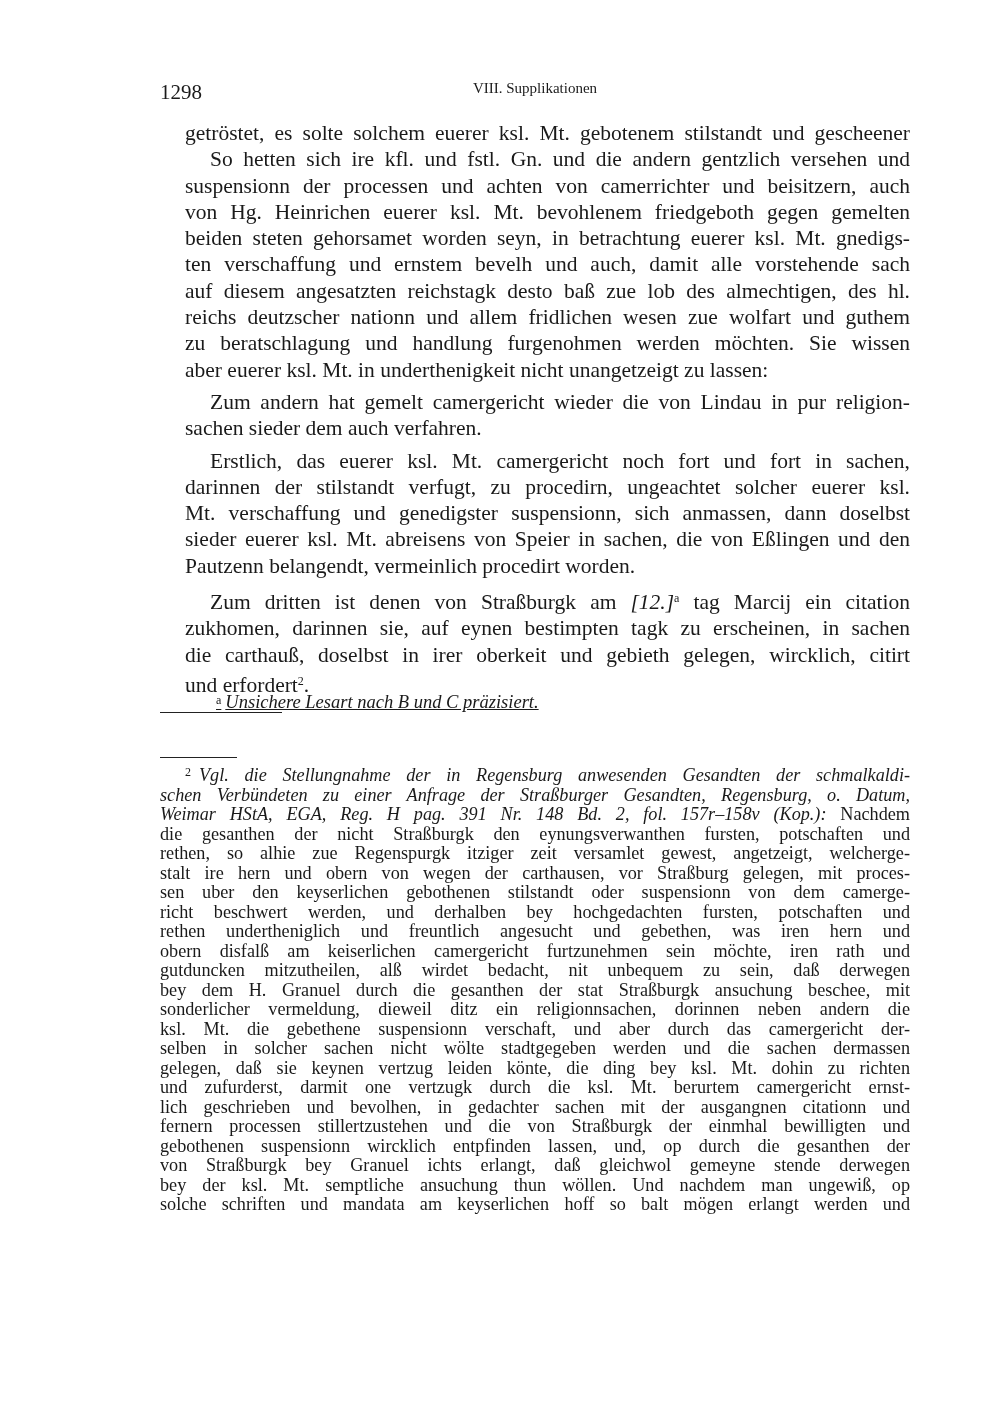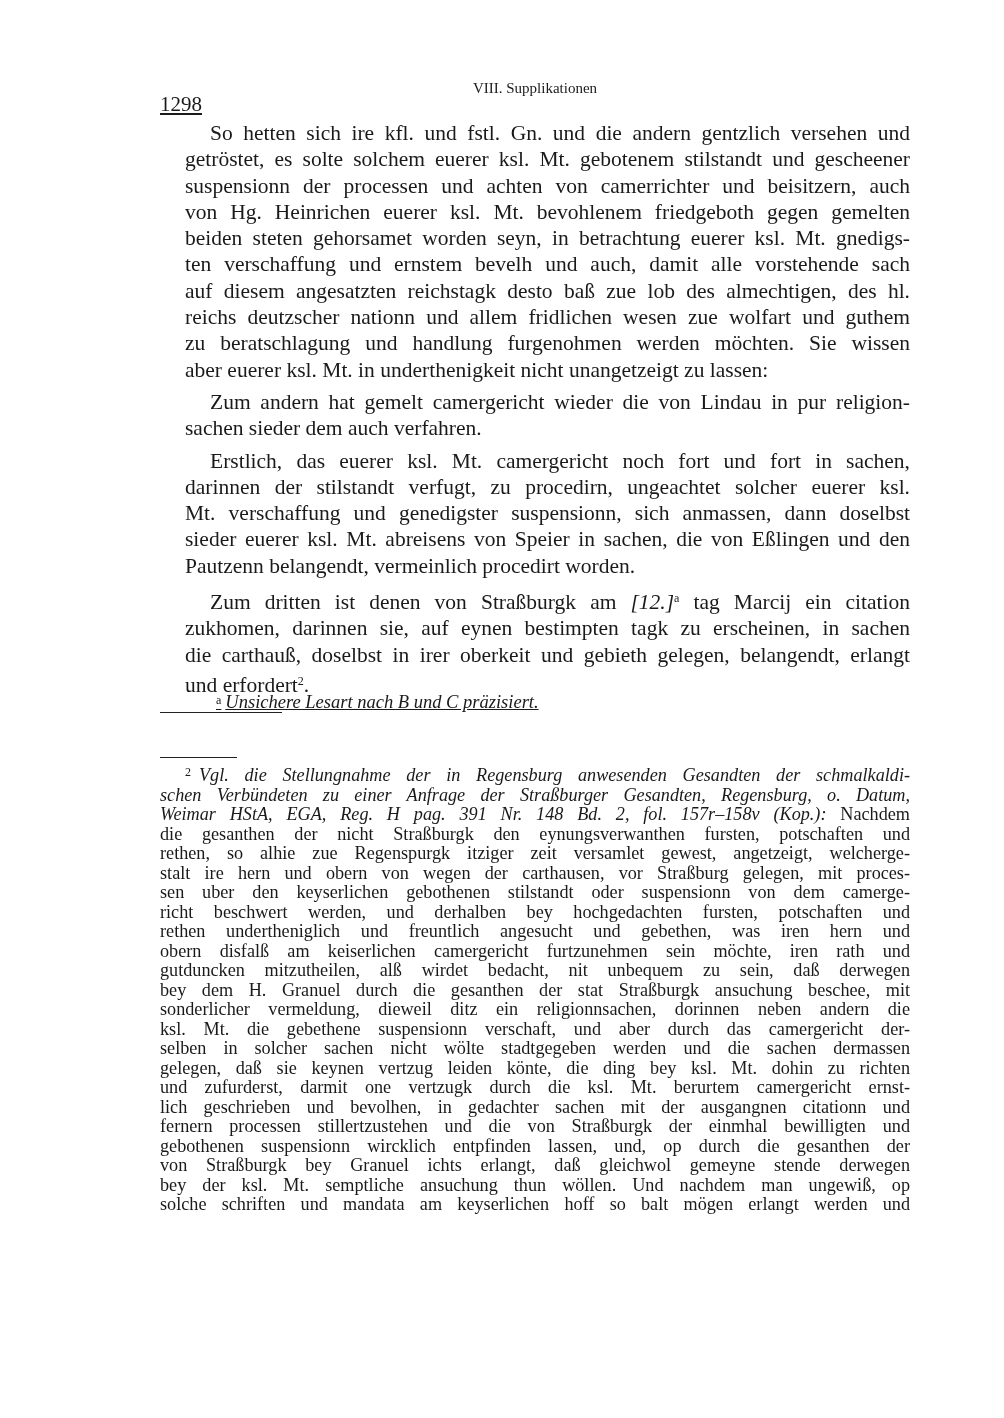--- a/index.html
+++ b/index.html
@@ -1,19 +1,19 @@
 <!DOCTYPE html>
 <html><head>
 <meta charset="utf-8">
 <style>
   html, body { margin:0; padding:0; background:#ffffff; }
   body { width:1004px; height:1418px; position:relative; overflow:hidden; color:#1a1a1a;
          font-family:"Liberation Serif","DejaVu Serif",serif; }
   .header { position:absolute; top:80px; left:160px; width:750px; height:26px; font-size:21px; }
-  .header .pno { position:absolute; left:0; top:12px;text-decoration:underline; }
+  .header .pno { position:absolute; left:0; top:0; }
   .header .rh { position:absolute; left:0; right:0; top:0; text-align:center; font-size:15px; }
   .main { position:absolute; top:120px; left:160px; width:750px; font-size:21.5px; line-height:26.3px; }
   .main p { margin:0 0 6px 0; text-indent:25px; text-align:justify; }
   .line { display:block; text-align:justify; text-align-last:justify; white-space:nowrap; }
   .line.last { text-align-last:left; }
   .ind { padding-left:25px; }
   .rule1 { position:absolute; top:712px; left:160px; width:122px; border-top:1px solid #222; }
   .fna { position:absolute; top:692px; left:216px; font-size:18.5px; font-style:italic;text-decoration:underline; }
   .fna sup { font-style:normal; font-size:12px; vertical-align:4px; margin-right:4px; }
   .rule2 { position:absolute; top:757px; left:160px; width:77px; border-top:1px solid #222; }
@@ -26,22 +26,22 @@
 </head>
 <body>
 
 <div class="header">
   <span class="pno">1298</span>
   <span class="rh">VIII. Supplikationen</span>
 </div>
 
 <div class="main">
   <p>
+    <span class="line">getröstet, es solte solchem euerer ksl. Mt. gebotenem stilstandt und gescheener</span>
     <span class="line ind">So hetten sich ire kfl. und fstl. Gn. und die andern gentzlich versehen und</span>
-    <span class="line">getröstet, es solte solchem euerer ksl. Mt. gebotenem stilstandt und gescheener</span>
     <span class="line">suspensionn der processen und achten von camerrichter und beisitzern, auch</span>
     <span class="line">von Hg. Heinrichen euerer ksl. Mt. bevohlenem friedgeboth gegen gemelten</span>
     <span class="line">beiden steten gehorsamet worden seyn, in betrachtung euerer ksl. Mt. gnedigs-</span>
     <span class="line">ten verschaffung und ernstem bevelh und auch, damit alle vorstehende sach</span>
     <span class="line">auf diesem angesatzten reichstagk desto baß zue lob des almechtigen, des hl.</span>
     <span class="line">reichs deutzscher nationn und allem fridlichen wesen zue wolfart und guthem</span>
     <span class="line">zu beratschlagung und handlung furgenohmen werden möchten. Sie wissen</span>
     <span class="line last">aber euerer ksl. Mt. in underthenigkeit nicht unangetzeigt zu lassen:</span>
   </p>
   <p>
@@ -51,21 +51,21 @@
   <p>
     <span class="line ind">Erstlich, das euerer ksl. Mt. camergericht noch fort und fort in sachen,</span>
     <span class="line">darinnen der stilstandt verfugt, zu procedirn, ungeachtet solcher euerer ksl.</span>
     <span class="line">Mt. verschaffung und genedigster suspensionn, sich anmassen, dann doselbst</span>
     <span class="line">sieder euerer ksl. Mt. abreisens von Speier in sachen, die von Eßlingen und den</span>
     <span class="line last">Pautzenn belangendt, vermeinlich procedirt worden.</span>
   </p>
   <p>
     <span class="line ind"><span>Zum dritten ist denen von Straßburgk am </span><span class="it">[12.]</span><span class="sup">a</span><span> tag Marcij ein citation</span></span>
     <span class="line">zukhomen, darinnen sie, auf eynen bestimpten tagk zu erscheinen, in sachen</span>
-    <span class="line">die carthauß, doselbst in irer oberkeit und gebieth gelegen, belangendt, erlangt</span>
+    <span class="line">die carthauß, doselbst in irer oberkeit und gebieth gelegen, wircklich, citirt</span>
     <span class="line last"><span>und erfordert</span><span class="sup">2</span><span>.</span></span>
   </p>
 </div>
 
 <div class="rule1"></div>
 <div class="fna">
   <sup>a</sup><span>Unsichere Lesart nach B und C präzisiert.</span>
 </div>
 
 <div class="rule2"></div>

